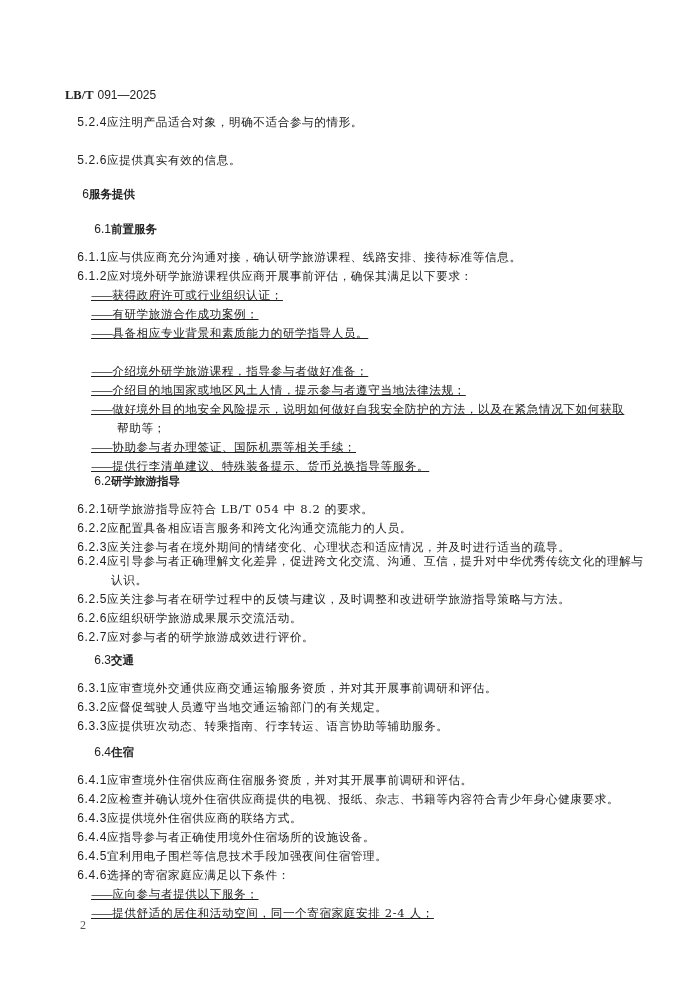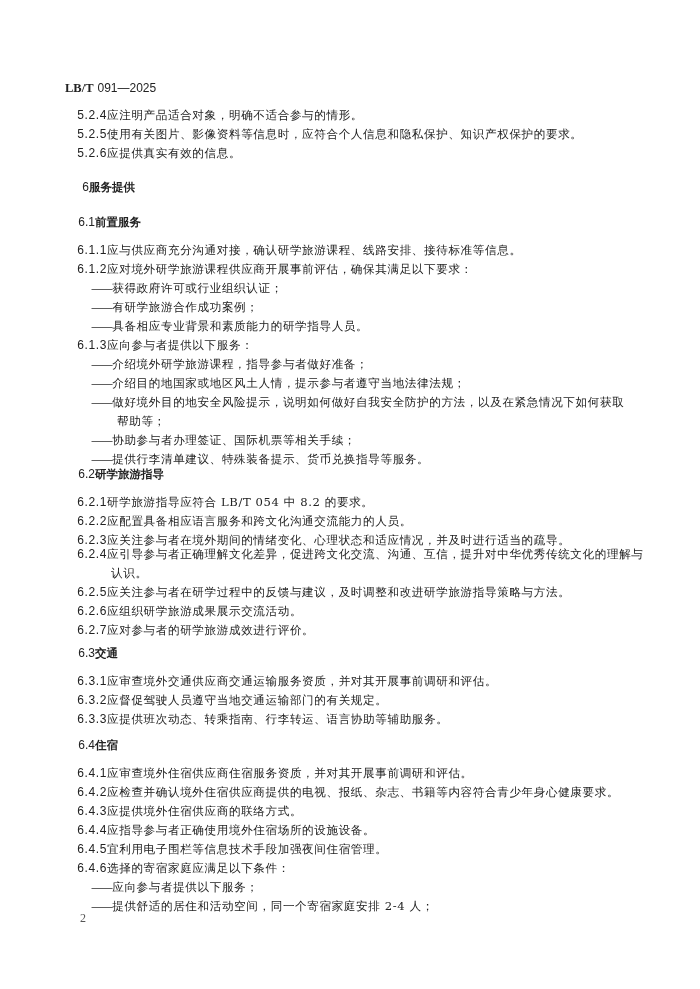--- a/index.html
+++ b/index.html
@@ -1,49 +1,46 @@
 <!DOCTYPE html>
 <html><head>
   <meta charset="utf-8">
   <style>
     html, body { margin: 0; padding: 0; background: #ffffff; }
     body { width: 700px; height: 989px; position: relative; overflow: hidden;
            font-family: "DejaVu Serif", "Liberation Serif", serif; color: #222; }
-    .page { position: absolute; left: 0; top: 0; width: 700px; height: 800px; }
+    .page { position: absolute; left: 0; top: 7px; width: 700px; height: 800px; }
     .header { position: absolute; left: 65px; top: 80px; font-size: 12px; line-height: 16px; }
     .header .std-prefix { font-family: "Liberation Serif", serif; font-weight: bold; font-size: 12.5px; }
     .header .std-num { font-family: "Liberation Sans", sans-serif; margin-left: 4px; }
     .line { position: absolute; left: 65px; font-size: 12px; line-height: 16px; white-space: nowrap; text-align: right; }
     .num { display: inline-block; font-family: "Liberation Sans", sans-serif; font-size: 12px; }
     .num.w3 { width: 42px; }
-    .num.w2 { width: 30px; }
+    .num.w2 { width: 30px; margin-left: 16px; }
     .num.w1 { width: 24px; }
     .heading { font-family: "DejaVu Sans", "Liberation Sans", sans-serif; font-weight: bold; font-size: 11.5px; }
     .heading .num { font-weight: normal; }
-    .dash { left: 91px; }
+    .dash { left: 91px; text-decoration: underline; }
     .dash .d { letter-spacing: -1px; }
     .cont { left: 117px; }
     .wrap { left: 65px; margin-left: 46px; }
     .page-number { position: absolute; left: 80px; top: 909px; font-size: 12px; color: #555; font-family: "Liberation Serif", serif; }
     .body-text { font-family: "DejaVu Serif", "Liberation Serif", serif; letter-spacing: 0.6px; font-size: 11.6px; }
   </style>
 </head>
 <body>
 
 <div class="page">
 
   <div class="header">
     <span class="std-prefix">LB/T</span><span class="std-num">091—2025</span>
   </div>
 
   <div class="line body-text" style="top:107px">
     <span class="num w3">5.2.4</span><span>应注明产品适合对象，明确不适合参与的情形。</span>
-  </div>
-  <div class="line body-text" style="top:126px">
-    <span class="num w3">5.2.5</span><span>使用有关图片、影像资料等信息时，应符合个人信息和隐私保护、知识产权保护的要求。</span>
   </div>
   <div class="line body-text" style="top:145px">
     <span class="num w3">5.2.6</span><span>应提供真实有效的信息。</span>
   </div>
 
   <div class="line heading" style="top:179px">
     <span class="num w1">6</span><span>服务提供</span>
   </div>
 
   <div class="line heading" style="top:214px">
@@ -56,23 +53,20 @@
     <span class="num w3">6.1.2</span><span>应对境外研学旅游课程供应商开展事前评估，确保其满足以下要求：</span>
   </div>
   <div class="line body-text dash" style="top:280px">
     <span class="d">——</span><span>获得政府许可或行业组织认证；</span>
   </div>
   <div class="line body-text dash" style="top:299px">
     <span class="d">——</span><span>有研学旅游合作成功案例；</span>
   </div>
   <div class="line body-text dash" style="top:318px">
     <span class="d">——</span><span>具备相应专业背景和素质能力的研学指导人员。</span>
-  </div>
-  <div class="line body-text" style="top:337px">
-    <span class="num w3">6.1.3</span><span>应向参与者提供以下服务：</span>
   </div>
   <div class="line body-text dash" style="top:375px">
     <span class="d">——</span><span>介绍目的地国家或地区风土人情，提示参与者遵守当地法律法规；</span>
   </div>
   <div class="line body-text dash" style="top:356px">
     <span class="d">——</span><span>介绍境外研学旅游课程，指导参与者做好准备；</span>
   </div>
   <div class="line body-text dash" style="top:394px">
     <span class="d">——</span><span>做好境外目的地安全风险提示，说明如何做好自我安全防护的方法，以及在紧急情况下如何获取</span>
   </div>

